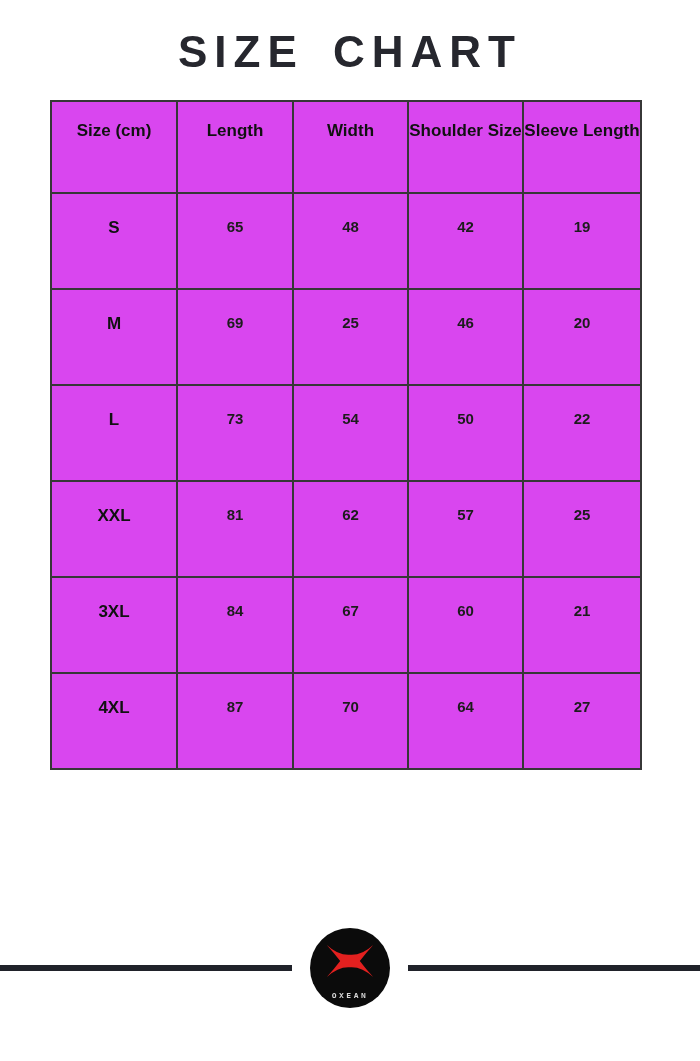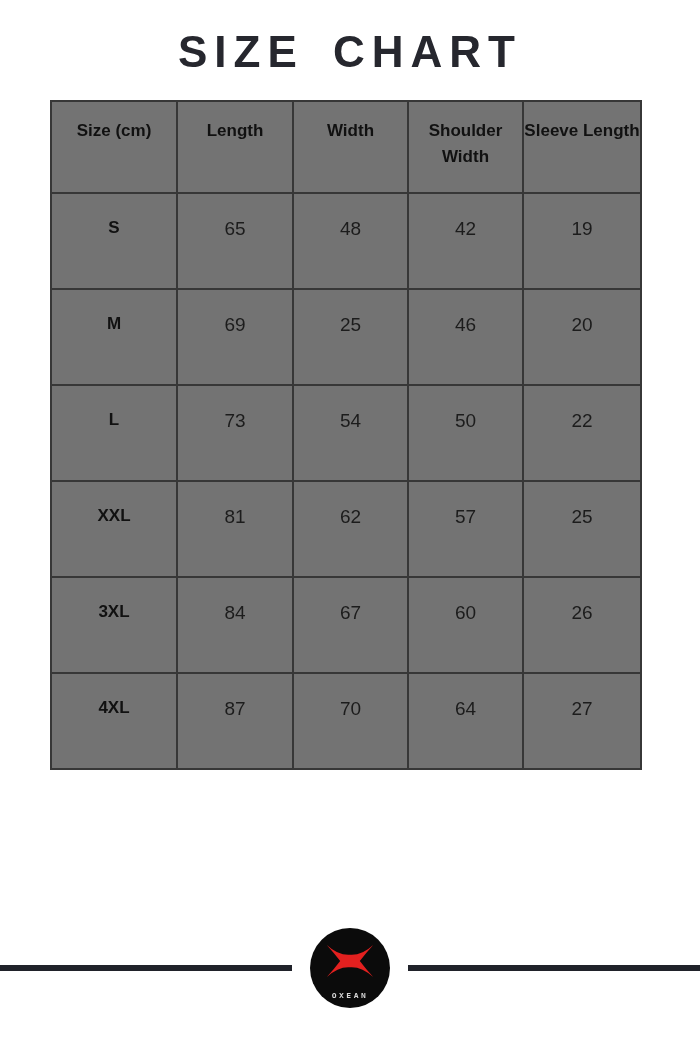--- a/index.html
+++ b/index.html
@@ -34,34 +34,34 @@
     left: 50px;
     width: 590px;
     border-collapse: collapse;
     table-layout: fixed;
   }
   .size-table th, .size-table td {
     border: 2px solid #373737;
     vertical-align: top;
     text-align: center;
     color: #111111;
-    background: #737373;
+    background: #d946ef;
   }
   .size-table th {
     height: 92px;
     padding-top: 16px;
     font-size: 17px;
     font-weight: bold;
     line-height: 26px;
   }
   .size-table td {
     height: 96px;
     padding-top: 24px;
-    font-size: 19px;
-    font-weight: normal;
+    font-size: 15px;
+    font-weight: bold;
     color: #1c1c1c;
   }
   .size-table td.size-label {
     font-size: 17px;
     font-weight: bold;
     color: #111111;
   }
   .col-size   { width: 126px; }
   .col-length { width: 116px; }
   .col-width  { width: 115px; }
@@ -114,21 +114,21 @@
         <col class="col-length">
         <col class="col-width">
         <col class="col-shoulder">
         <col class="col-sleeve">
     </colgroup>
     <thead>
       <tr>
         <th>Size (cm)</th>
         <th>Length</th>
         <th>Width</th>
-        <th>Shoulder Width</th>
+        <th>Shoulder Size</th>
         <th>Sleeve Length</th>
       </tr>
     </thead>
     <tbody>
       <tr>
         <td class="size-label">S</td>
         <td>65</td>
         <td>48</td>
         <td>42</td>
         <td>19</td>
@@ -152,21 +152,21 @@
         <td>81</td>
         <td>62</td>
         <td>57</td>
         <td>25</td>
       </tr>
       <tr>
         <td class="size-label">3XL</td>
         <td>84</td>
         <td>67</td>
         <td>60</td>
-        <td>26</td>
+        <td>21</td>
       </tr>
       <tr>
         <td class="size-label">4XL</td>
         <td>87</td>
         <td>70</td>
         <td>64</td>
         <td>27</td>
       </tr>
     </tbody>
   </table>

